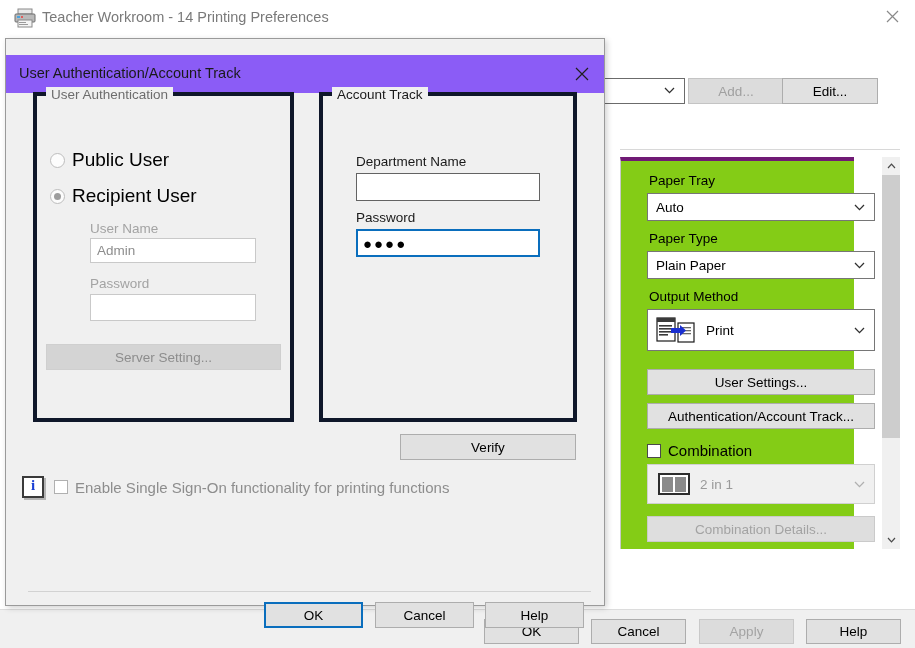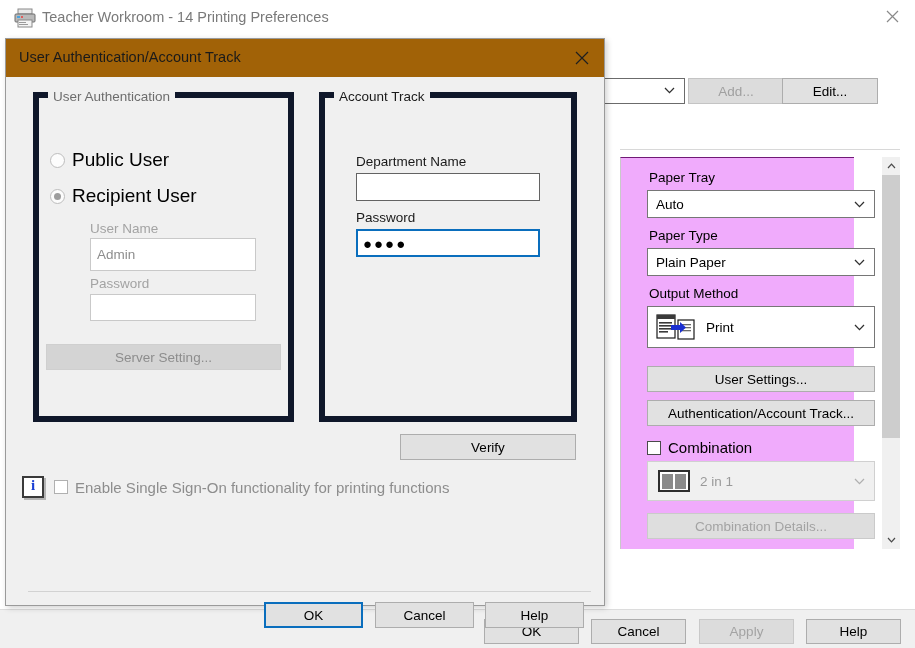--- a/index.html
+++ b/index.html
@@ -65,22 +65,22 @@
     position: absolute; left: 620px; top: 112px; width: 280px; height: 1px;
     background: #d8d8d8;
   }
 
   
   .settings-pane {
     position: absolute; left: 620px; top: 120px; width: 280px; height: 392px;
   }
   .settings-inner {
     position: absolute; left: 0; top: 0; width: 234px; height: 392px;
-    border-left: 1px solid #c9c9c9; border-top: 1px solid #701a75;
-    background: #f0abfc;
+    border-left: 1px solid #c9c9c9; border-top: 4px solid #701a75;
+    background: #84cc16;
   }
   .fld-label {
     position: absolute; font-size: 13.5px; color: #000; white-space: nowrap;
   }
   .combo {
     position: absolute; background: #ffffff; border: 1px solid #767676;
     display: flex; align-items: center; padding-left: 8px;
     font-size: 13.5px; color: #000; white-space: nowrap;
   }
   .combo .chev { position: absolute; right: 9px; top: 50%; margin-top: -3px; }
@@ -147,34 +147,34 @@
   }
   .cmd-btn.disabled { color: #a3a3a3; background: #dcdcdc; border-color: #c9c9c9; }
 
   
   .dlg {
     position: absolute; left: 5px; top: 38px; width: 600px; height: 568px;
     background: #f0f0f0; border: 1px solid #9a9a9a;
     box-shadow: 2px 2px 6px rgba(0,0,0,0.18);
   }
   .dlg-title {
-    position: absolute; left: 0; top: 0; width: 598px; height: 38px;
-    background: #a16207;
+    position: absolute; left: 0; top: 16px; width: 598px; height: 38px;
+    background: #8b5cf6;
   }
   .dlg-title-text {
     position: absolute; left: 13px; top: 10px;
     font-size: 14.5px; color: #1a1a1a; white-space: nowrap;
   }
   .dlg-close {
     position: absolute; right: 0; top: 0; width: 45px; height: 37px;
     display: flex; align-items: center; justify-content: center; color: #1a1a1a;
   }
 
   .group {
-    position: absolute; border: 6px solid #0f172a; background: transparent;
+    position: absolute; border: 4px solid #0f172a; background: transparent;
   }
   .group-title {
     position: absolute; top: -9px; left: 9px; background: #f0f0f0;
     padding: 0 5px; font-size: 13.5px; color: #1a1a1a; white-space: nowrap;
   }
   .group-title.dim { color: #6d6d6d; }
 
   .radio-row { position: absolute; display: flex; align-items: center; }
   .radio {
     width: 15px; height: 15px; border-radius: 50%;
@@ -391,21 +391,21 @@
     <div class="radio-row" style="left:44px; top:110px;">
       <span class="radio"></span>
       <span class="radio-label">Public User</span>
     </div>
     <div class="radio-row" style="left:44px; top:146px;">
       <span class="radio checked"></span>
       <span class="radio-label">Recipient User</span>
     </div>
 
     <div class="txt-label dim" style="left:84px; top:182px;">User Name</div>
-    <div class="inp" style="left:84px; top:199px; width:166px; height:33px;">
+    <div class="inp" style="left:84px; top:199px; width:166px; height:25px;">
       <span>Admin</span>
     </div>
 
     <div class="txt-label dim" style="left:84px; top:237px;">Password</div>
     <div class="inp" style="left:84px; top:255px; width:166px; height:27px;">
       <span></span>
     </div>
 
     <div class="srv-btn">Server Setting...</div>
 

